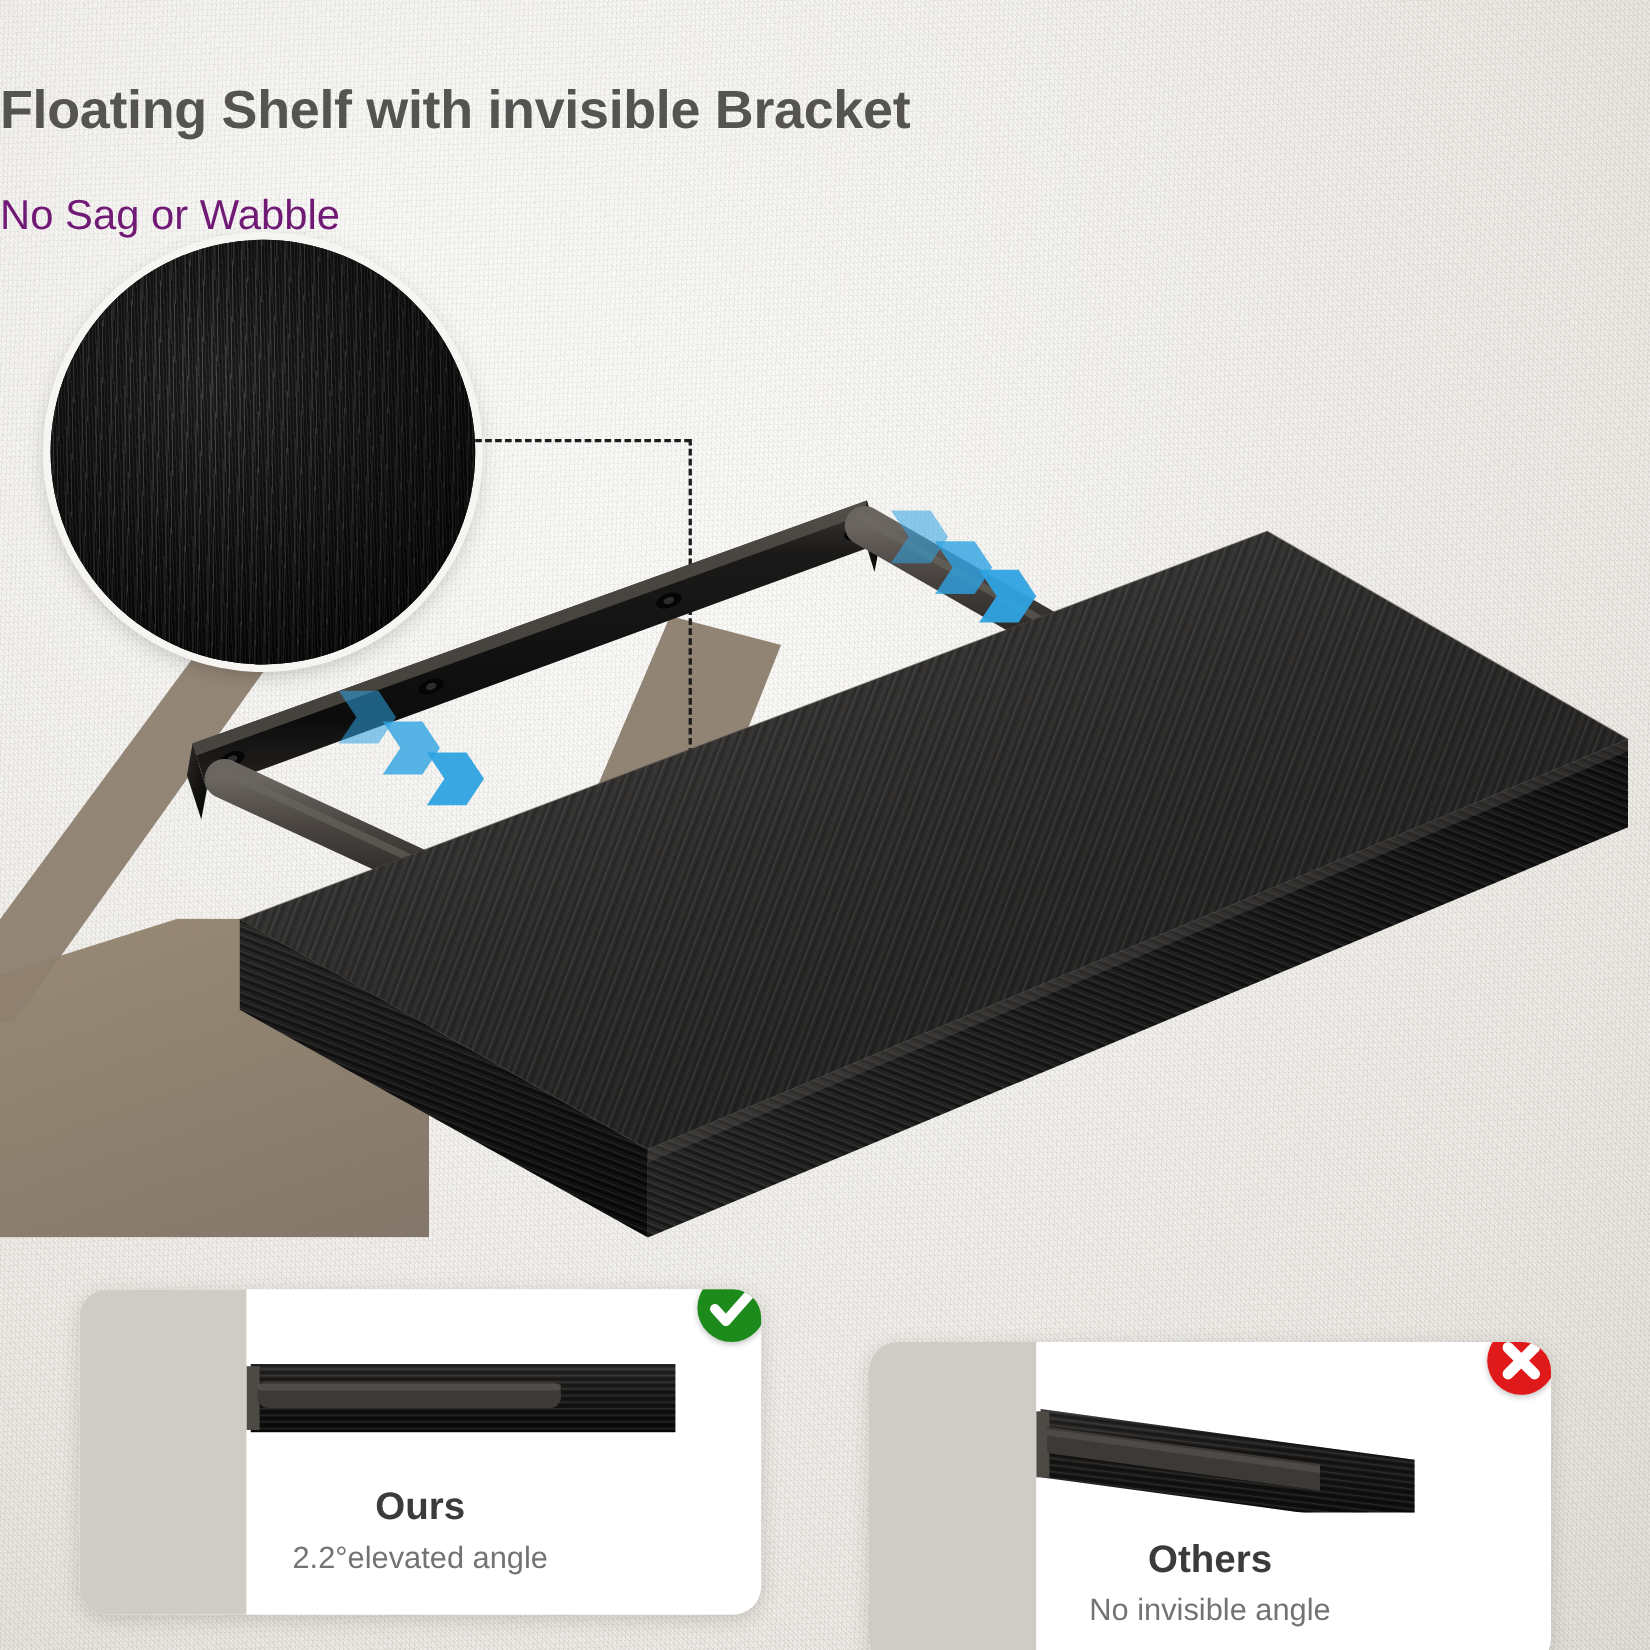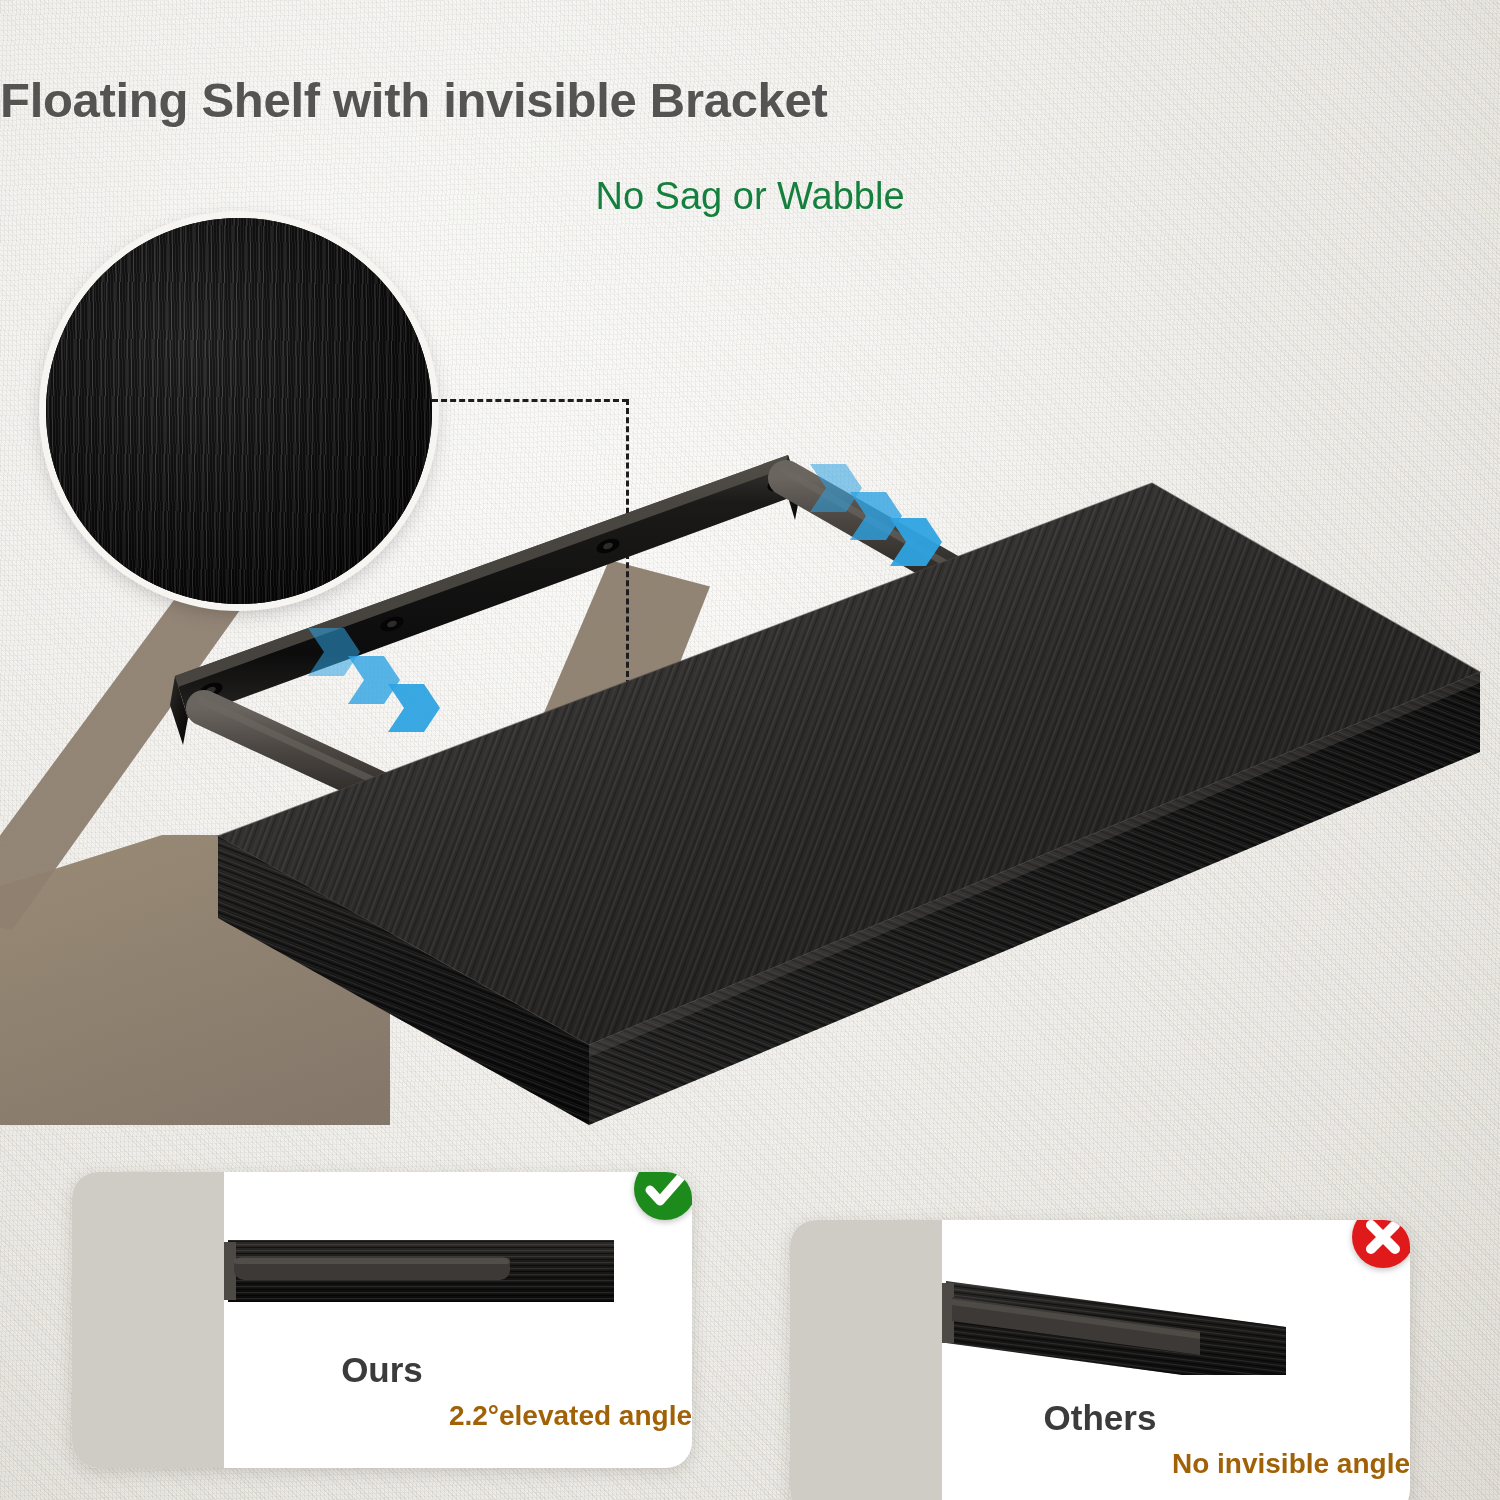--- a/index.html
+++ b/index.html
@@ -23,22 +23,22 @@
   }
   .wall-vig{position:absolute;inset:0;background:radial-gradient(ellipse at 45% 40%, rgba(255,255,255,.25) 0%, rgba(210,205,196,.18) 70%, rgba(190,184,174,.30) 100%);}
 
   
   .title{
     position:absolute;left:0;right:0;top:72px;
     font-size:49px;font-weight:bold;color:#555452;letter-spacing:-.3px;
     text-shadow:0 1px 1px rgba(255,255,255,.6);
   }
   .subtitle{
-    position:absolute;left:0;right:0;top:175px;text-align:center;
-    font-size:38px;font-weight:normal;color:#15803d;
+    position:absolute;left:0;right:0;top:175px;
+    font-size:38px;font-weight:normal;color:#701a75;
     text-shadow:0 1px 1px rgba(255,255,255,.5);
   }
 
   
   .zoomcircle{
     position:absolute;left:46px;top:218px;width:386px;height:386px;border-radius:50%;
     background:#141414;
     box-shadow:0 0 0 7px #f6f5f2, 0 6px 22px rgba(0,0,0,.28);
     overflow:hidden;
   }
@@ -99,22 +99,22 @@
     box-shadow:0 4px 16px rgba(90,85,78,.22);
   }
   .card.left{left:72px;}
   .card.right{left:790px;margin-top:48px;}
   .card .wallpanel{position:absolute;left:0;top:0;bottom:0;width:152px;background:#cfccc6;}
   .card .cap{
     position:absolute;left:0;right:0;text-align:center;
     font-size:35px;font-weight:bold;color:#3b3b3b;top:178px;
   }
   .card .sub{
-    position:absolute;left:0;right:0;text-align:right;
-    font-size:28px;color:#a16207;top:228px;font-weight:bold;
+    position:absolute;left:0;right:0;text-align:center;
+    font-size:28px;color:#737373;top:228px;
   }
   .badge{position:absolute;width:62px;height:62px;border-radius:50%;top:-14px;}
   .badge.ok{right:-4px;background:#1d8a1c;box-shadow:0 2px 6px rgba(0,0,0,.25);}
   .badge.no{right:-4px;background:#e01a1a;box-shadow:0 2px 6px rgba(0,0,0,.25);}
   .badge svg{position:absolute;inset:0;}
 
   
   .xsec{position:absolute;}
 </style>
 </head>

